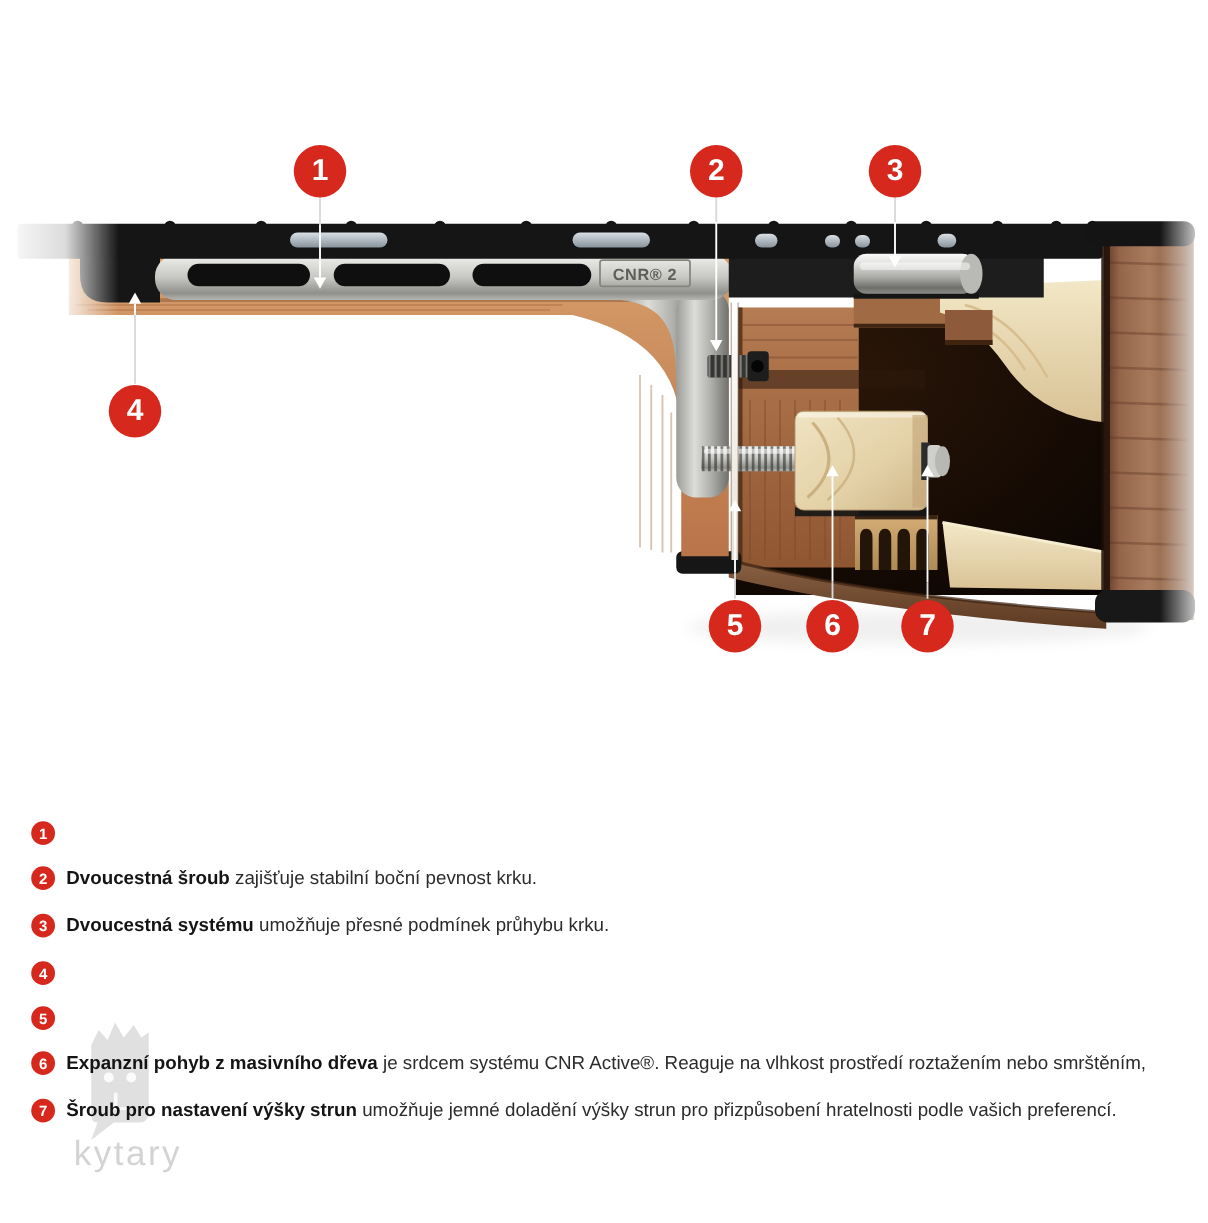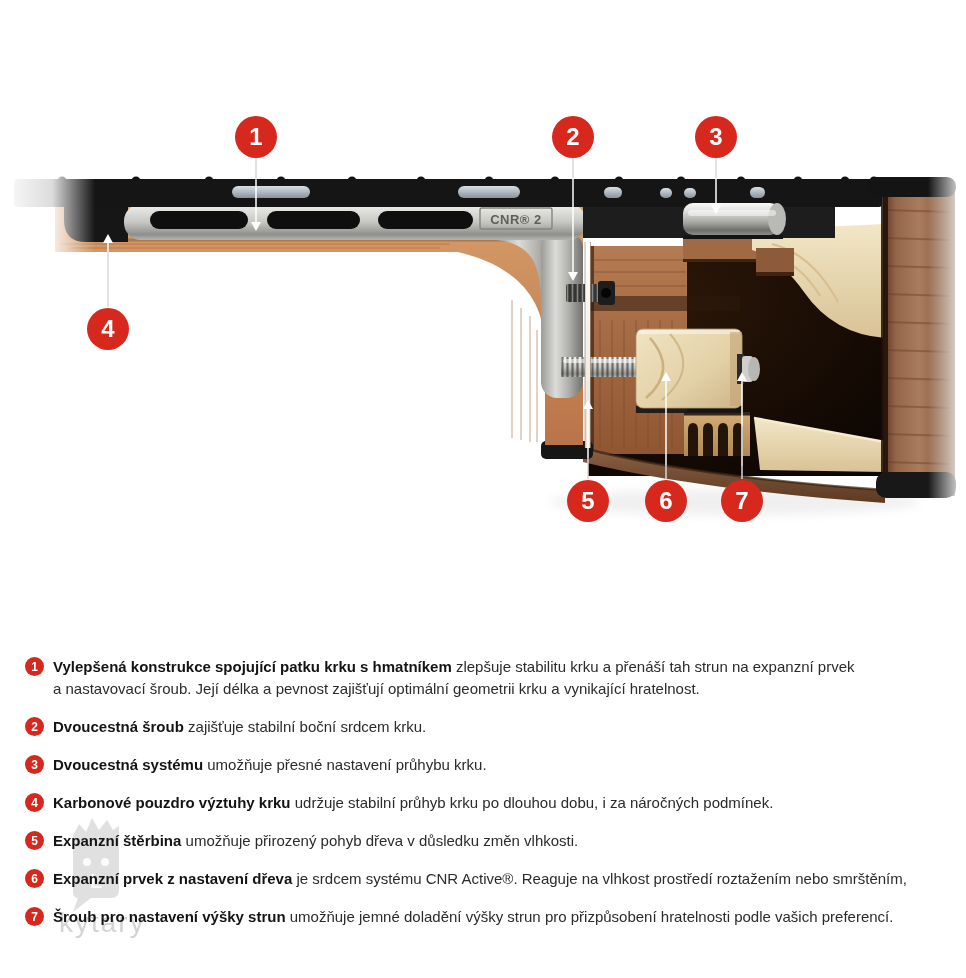--- a/index.html
+++ b/index.html
@@ -353,46 +353,43 @@
       <circle cx="50" cy="56" r="4" fill="#ffffff" opacity="0.85"></circle>
       <text x="41" y="82" text-anchor="middle" font-size="20" font-weight="700" fill="#ffffff" opacity="0.85">L</text>
       <text x="4" y="126" font-size="28" letter-spacing="2" fill="#c9c9c9" opacity="0.8">kytary</text>
     </svg>
   </div>
 
   <div class="legend">
 
     <div class="legend-item">
       <div class="bullet">1</div>
-      <div class="li-text"><b>Vylepšená konstrukce spojující patku krku s hmatníkem</b><span> zlepšuje stabilitu krku a přenáší tah strun na expanzní prvek</span><span class="li-line2">a nastavovací šroub. Její délka a pevnost zajišťují optimální geometrii krku a vynikající hratelnost.</span></div>
     </div>
 
     <div class="legend-item">
       <div class="bullet">2</div>
-      <div class="li-text"><b>Dvoucestná šroub</b><span> zajišťuje stabilní boční srdcem krku.</span></div>
+      <div class="li-text"><b>Dvoucestná šroub</b><span> zajišťuje stabilní boční pevnost krku.</span></div>
     </div>
 
     <div class="legend-item">
       <div class="bullet">3</div>
-      <div class="li-text"><b>Dvoucestná systému</b><span> umožňuje přesné nastavení průhybu krku.</span></div>
+      <div class="li-text"><b>Dvoucestná systému</b><span> umožňuje přesné podmínek průhybu krku.</span></div>
     </div>
 
     <div class="legend-item">
       <div class="bullet">4</div>
-      <div class="li-text"><b>Karbonové pouzdro výztuhy krku</b><span> udržuje stabilní průhyb krku po dlouhou dobu, i za náročných podmínek.</span></div>
     </div>
 
     <div class="legend-item">
       <div class="bullet">5</div>
-      <div class="li-text"><b>Expanzní štěrbina</b><span> umožňuje přirozený pohyb dřeva v důsledku změn vlhkosti.</span></div>
     </div>
 
     <div class="legend-item">
       <div class="bullet">6</div>
-      <div class="li-text"><b>Expanzní prvek z nastavení dřeva</b><span> je srdcem systému CNR Active®. Reaguje na vlhkost prostředí roztažením nebo smrštěním,</span></div>
+      <div class="li-text"><b>Expanzní pohyb z masivního dřeva</b><span> je srdcem systému CNR Active®. Reaguje na vlhkost prostředí roztažením nebo smrštěním,</span></div>
     </div>
 
     <div class="legend-item">
       <div class="bullet">7</div>
       <div class="li-text"><b>Šroub pro nastavení výšky strun</b><span> umožňuje jemné doladění výšky strun pro přizpůsobení hratelnosti podle vašich preferencí.</span></div>
     </div>
 
   </div>
 </div>
 

